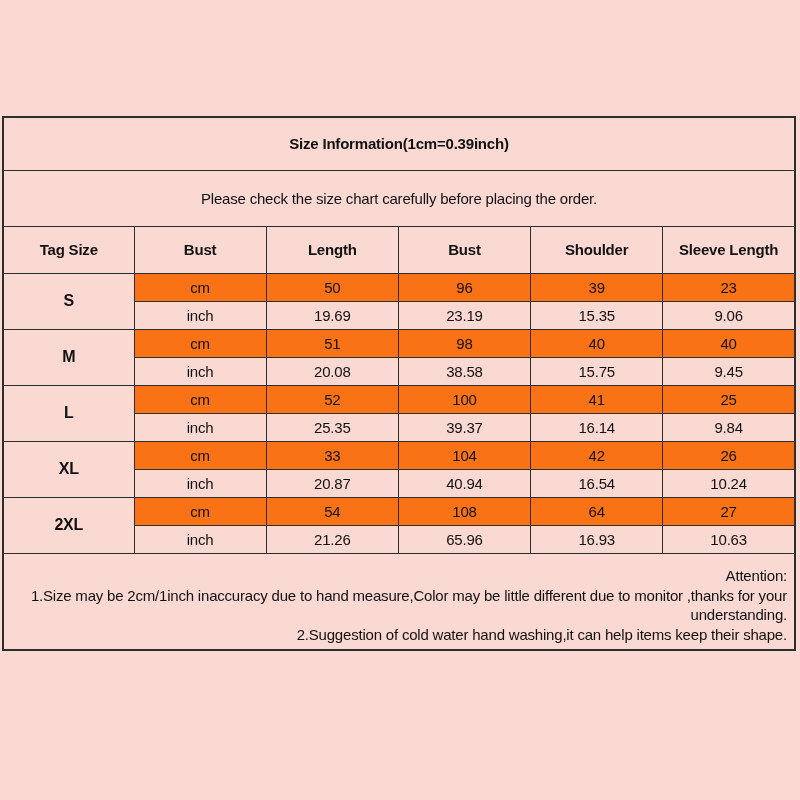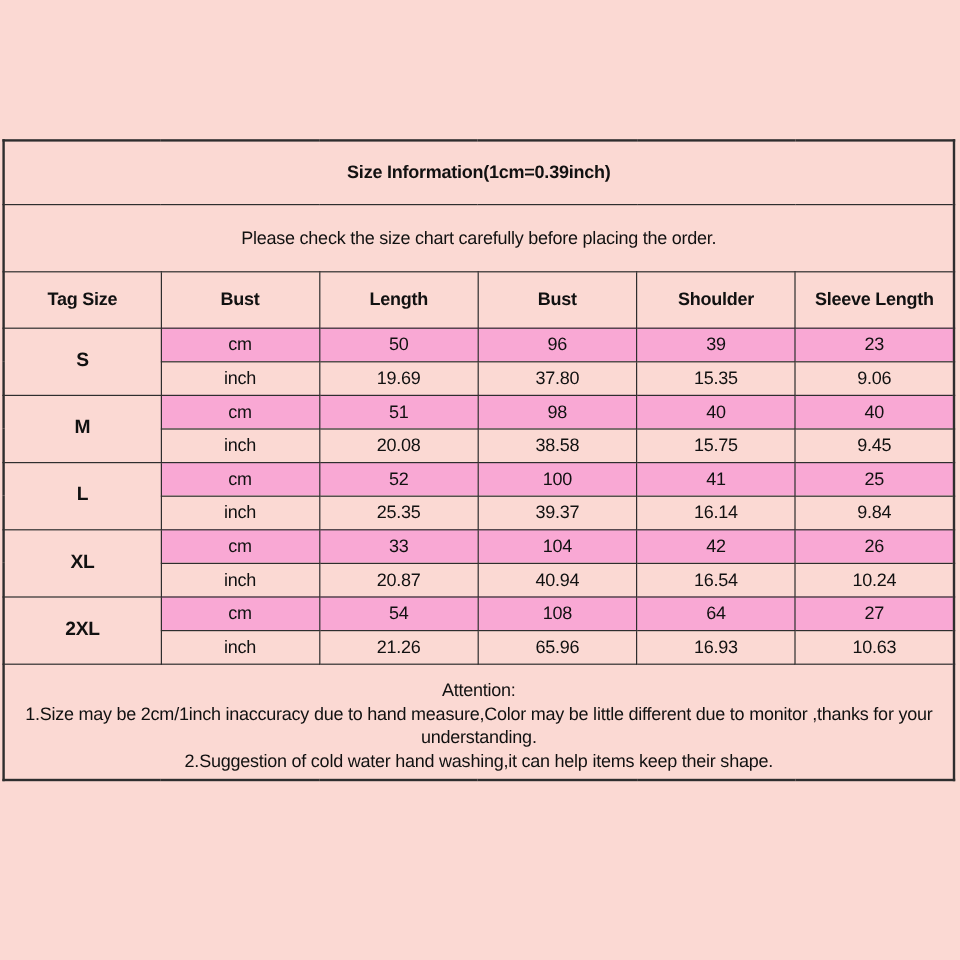--- a/index.html
+++ b/index.html
@@ -29,24 +29,24 @@
     letter-spacing: -0.2px;
     color: #111;
   }
   .title-row    { height: 53px; margin-top: 12px; }
   .title-cell   { font-weight: bold; }
   .subtitle-row { height: 56px; }
   .header-row   { height: 47px; }
   th.header-cell{ font-weight: bold; }
   .data-row     { height: 28px; }
   .tag-cell     { font-weight: bold; font-size: 16px; }
-  .row-cm .unit-cell, .row-cm .value-cell { background: #f9a8d4; }
+  .row-cm .unit-cell, .row-cm .value-cell { background: #f97316; }
   .attention-row  { height: 97px; }
   .attention-cell {
-    text-align: center;
+    text-align: right;
     vertical-align: bottom;
     padding: 4px 7px 5px 7px;
     line-height: 19.5px;
   }
   .attn-heading, .attn-line { letter-spacing: -0.2px; }
 </style>
 </head>
 <body>
 
 <div class="page">
@@ -78,21 +78,21 @@
           <td rowspan="2" class="tag-cell">S</td>
           <td class="unit-cell">cm</td>
           <td class="value-cell">50</td>
           <td class="value-cell">96</td>
           <td class="value-cell">39</td>
           <td class="value-cell">23</td>
         </tr>
         <tr class="data-row row-inch">
           <td class="unit-cell">inch</td>
           <td class="value-cell">19.69</td>
-          <td class="value-cell">37.80</td>
+          <td class="value-cell">23.19</td>
           <td class="value-cell">15.35</td>
           <td class="value-cell">9.06</td>
         </tr>
         <tr class="data-row row-cm">
           <td rowspan="2" class="tag-cell">M</td>
           <td class="unit-cell">cm</td>
           <td class="value-cell">51</td>
           <td class="value-cell">98</td>
           <td class="value-cell">40</td>
           <td class="value-cell">40</td>

